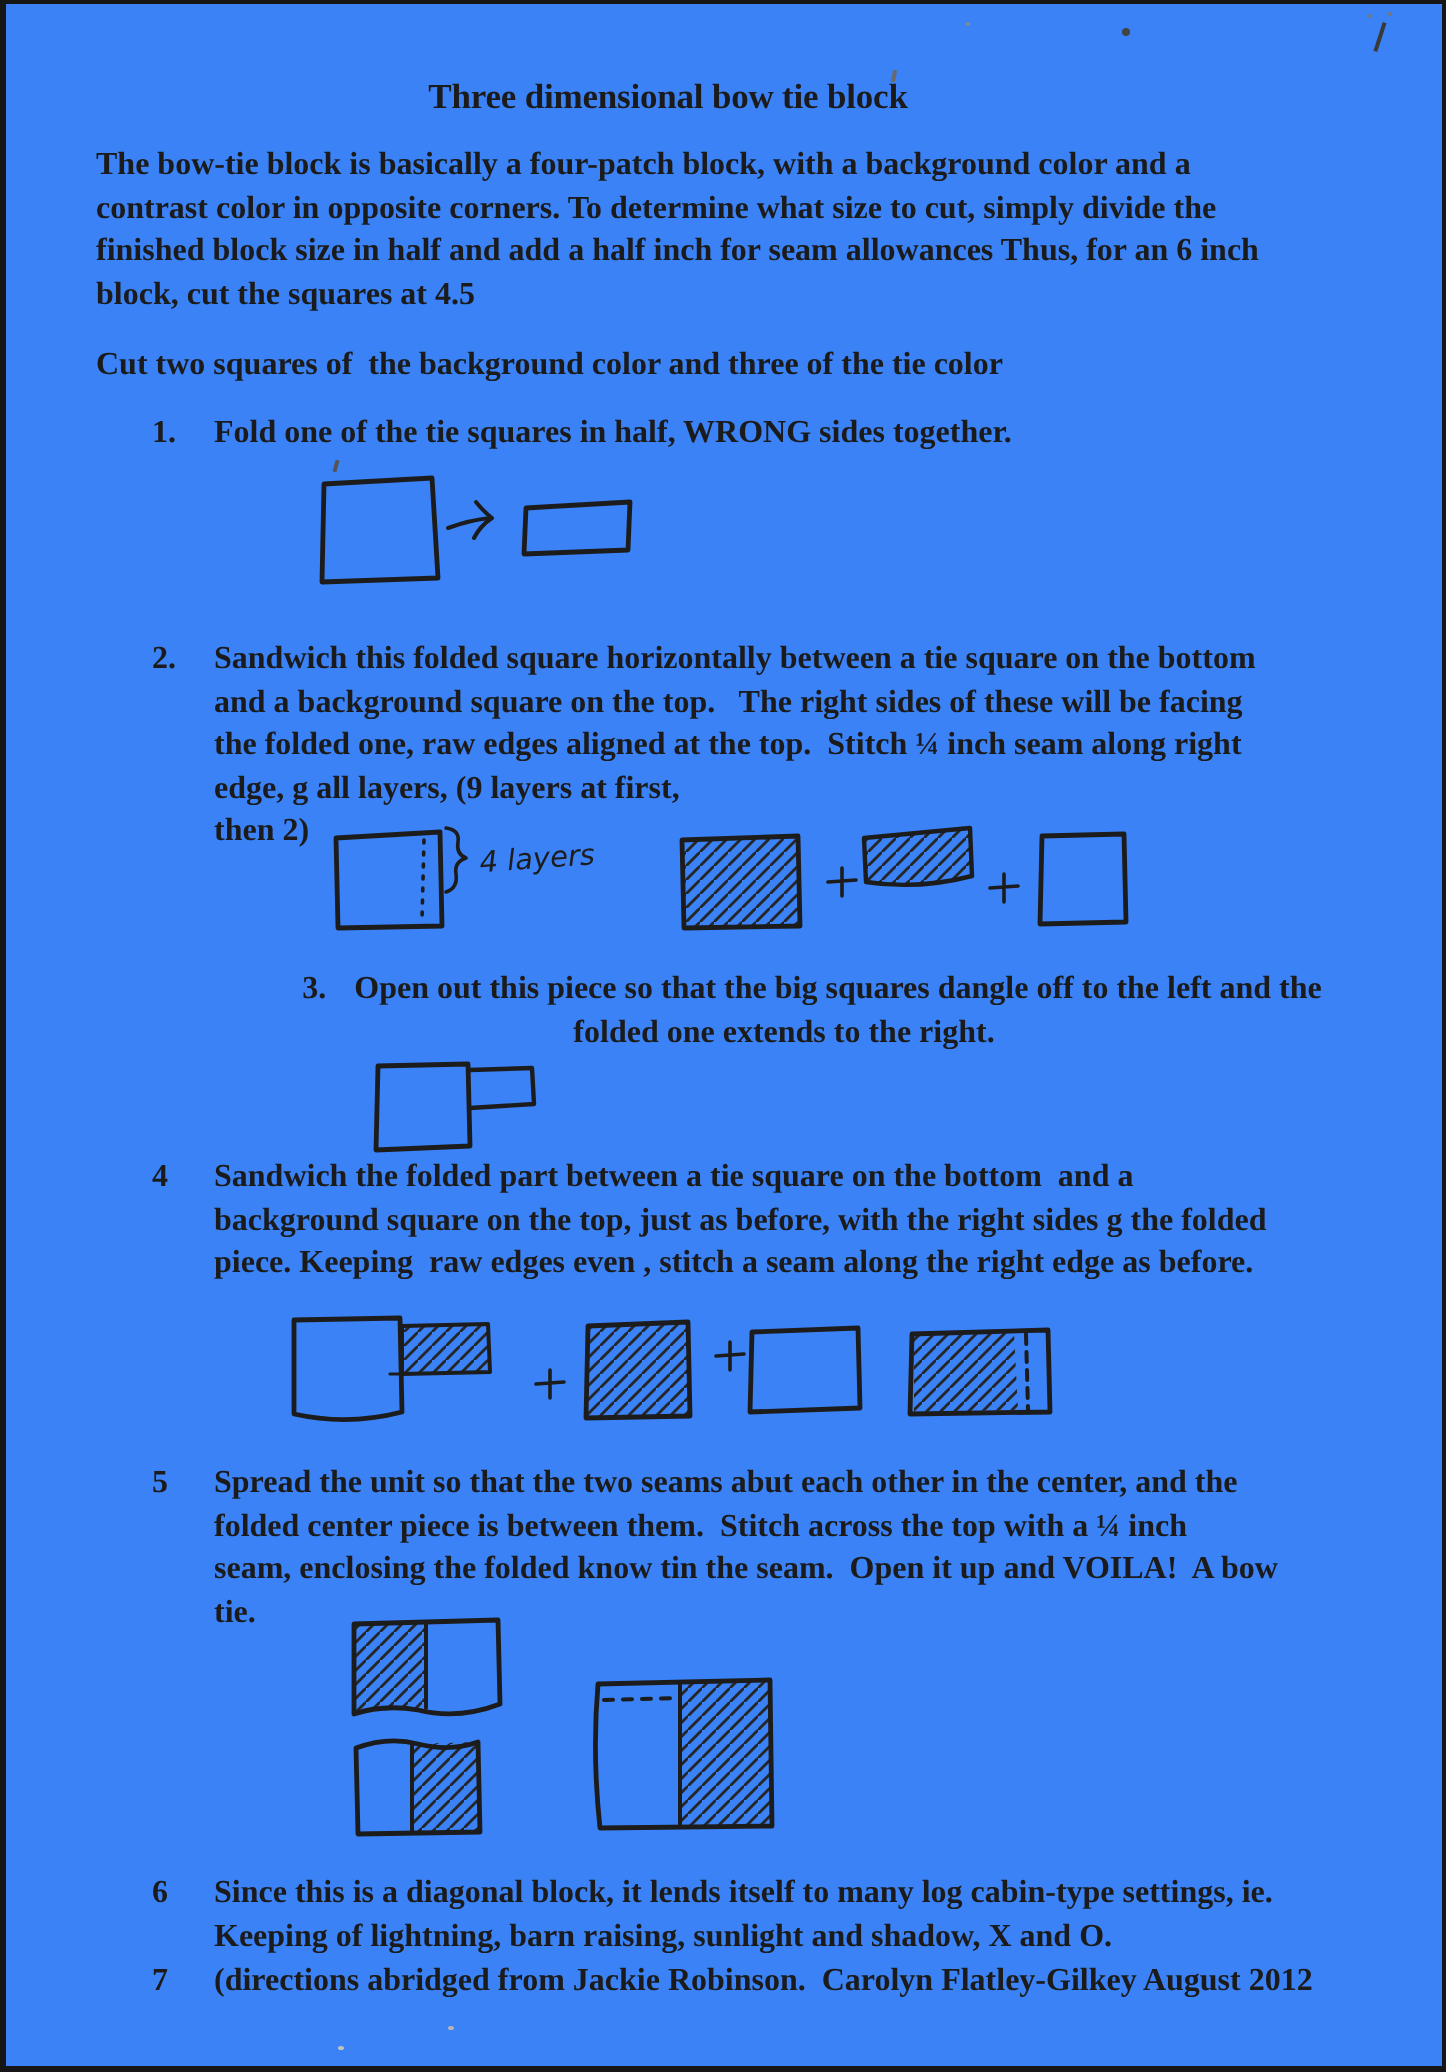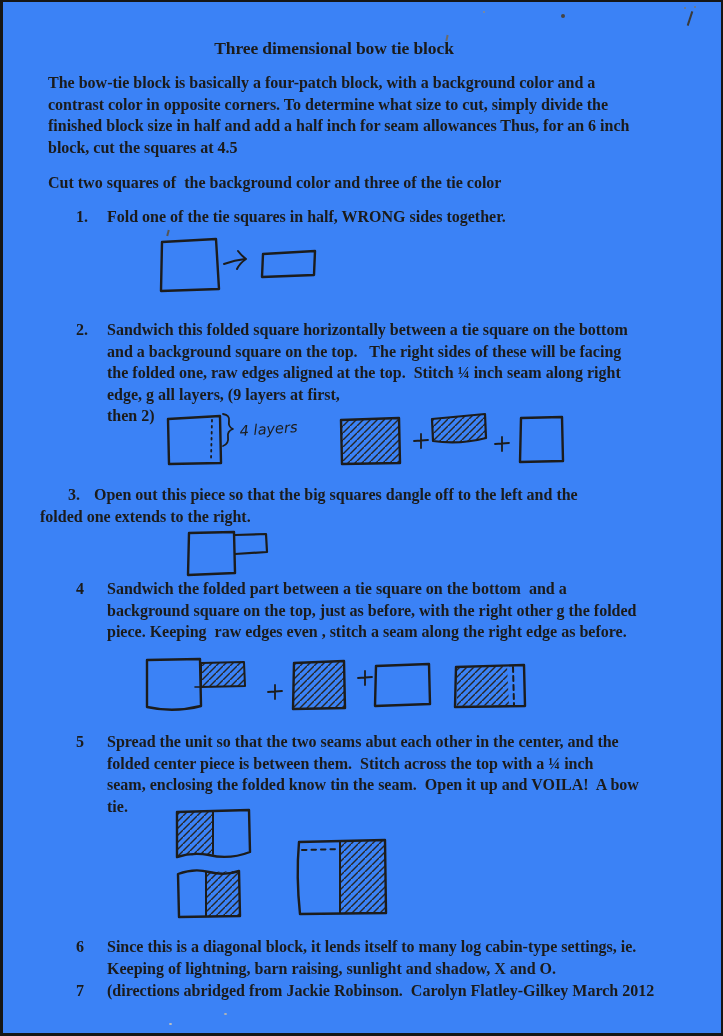--- a/index.html
+++ b/index.html
@@ -29,21 +29,21 @@
   }
   .intro{top:70px;}
   .cutline{top:170px;font-family:Liberation Serif, serif;}
   .step{
     position:absolute;left:73px;width:640px;
     display:grid;grid-template-columns:31px 1fr;
     font-size:16px;line-height:21.6px;
   }
   .step .txt{white-space:pre-wrap;}
   .step.outdent{
-    left:37px;width:660px;display:block;text-indent:28px;
+    left:59px;width:660px;display:block;text-indent:28px;text-align:center;
   }
   .step.outdent .num{display:inline;margin-right:14px;}
   .step.outdent .txt{display:inline;white-space:pre-wrap;}
   .s1{top:204px;}
   .s2{top:317px;}
   .s3{top:482px;}
   .s4{top:576px;}
   .s5{top:729px;}
   .s6{top:934px;}
   .s7{top:978px;}
@@ -110,41 +110,41 @@
   </div>
 
   <div class="step s3 outdent">
     <span class="num">3.</span><span class="txt">Open out this piece so that the big squares dangle off to the left and the
 folded one extends to the right.</span>
   </div>
 
   <div class="step s4">
     <span class="num">4</span>
     <span class="txt">Sandwich the folded part between a tie square on the bottom  and a
-background square on the top, just as before, with the right other g the folded
+background square on the top, just as before, with the right sides g the folded
 piece. Keeping  raw edges even , stitch a seam along the right edge as before.</span>
   </div>
 
   <div class="step s5">
     <span class="num">5</span>
     <span class="txt">Spread the unit so that the two seams abut each other in the center, and the
 folded center piece is between them.  Stitch across the top with a ¼ inch
 seam, enclosing the folded know tin the seam.  Open it up and VOILA!  A bow
 tie.</span>
   </div>
 
   <div class="step s6">
     <span class="num">6</span>
     <span class="txt">Since this is a diagonal block, it lends itself to many log cabin-type settings, ie.
 Keeping of lightning, barn raising, sunlight and shadow, X and O.</span>
   </div>
 
   <div class="step s7">
     <span class="num">7</span>
-    <span class="txt">(directions abridged from Jackie Robinson.  Carolyn Flatley-Gilkey March 2012</span>
+    <span class="txt">(directions abridged from Jackie Robinson.  Carolyn Flatley-Gilkey August 2012</span>
   </div>
 
   <svg class="sketch sk1" width="172" height="70" viewBox="0 0 172 70">
     <g stroke="#1c1c1c" fill="none" stroke-linecap="round" stroke-linejoin="round">
       <path d="M9,15 L63,12 L66,62 L8,64 L9,15 Z" stroke-width="2.4"></path>
       <path d="M71,37 Q82,33 92,32" stroke-width="2"></path>
       <path d="M85,24 Q89,29 93,32 Q87,36 84,42" stroke-width="2"></path>
       <path d="M110,27 L162,24 L161,48 L109,50 L110,27 Z" stroke-width="2.4"></path>
     </g>
   </svg>

